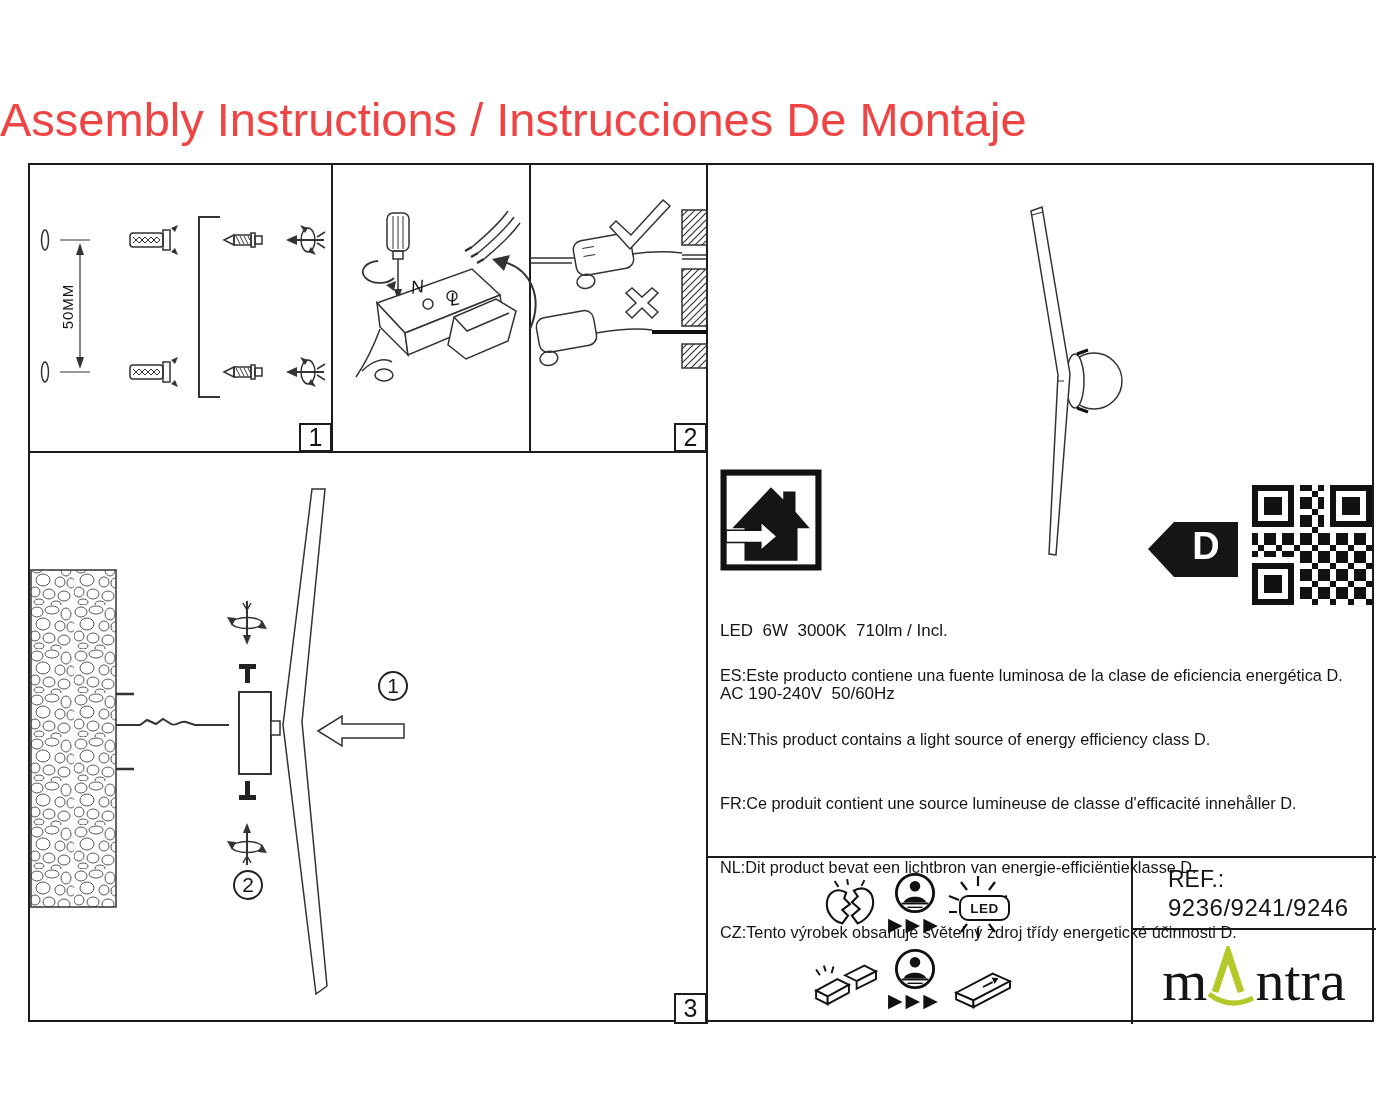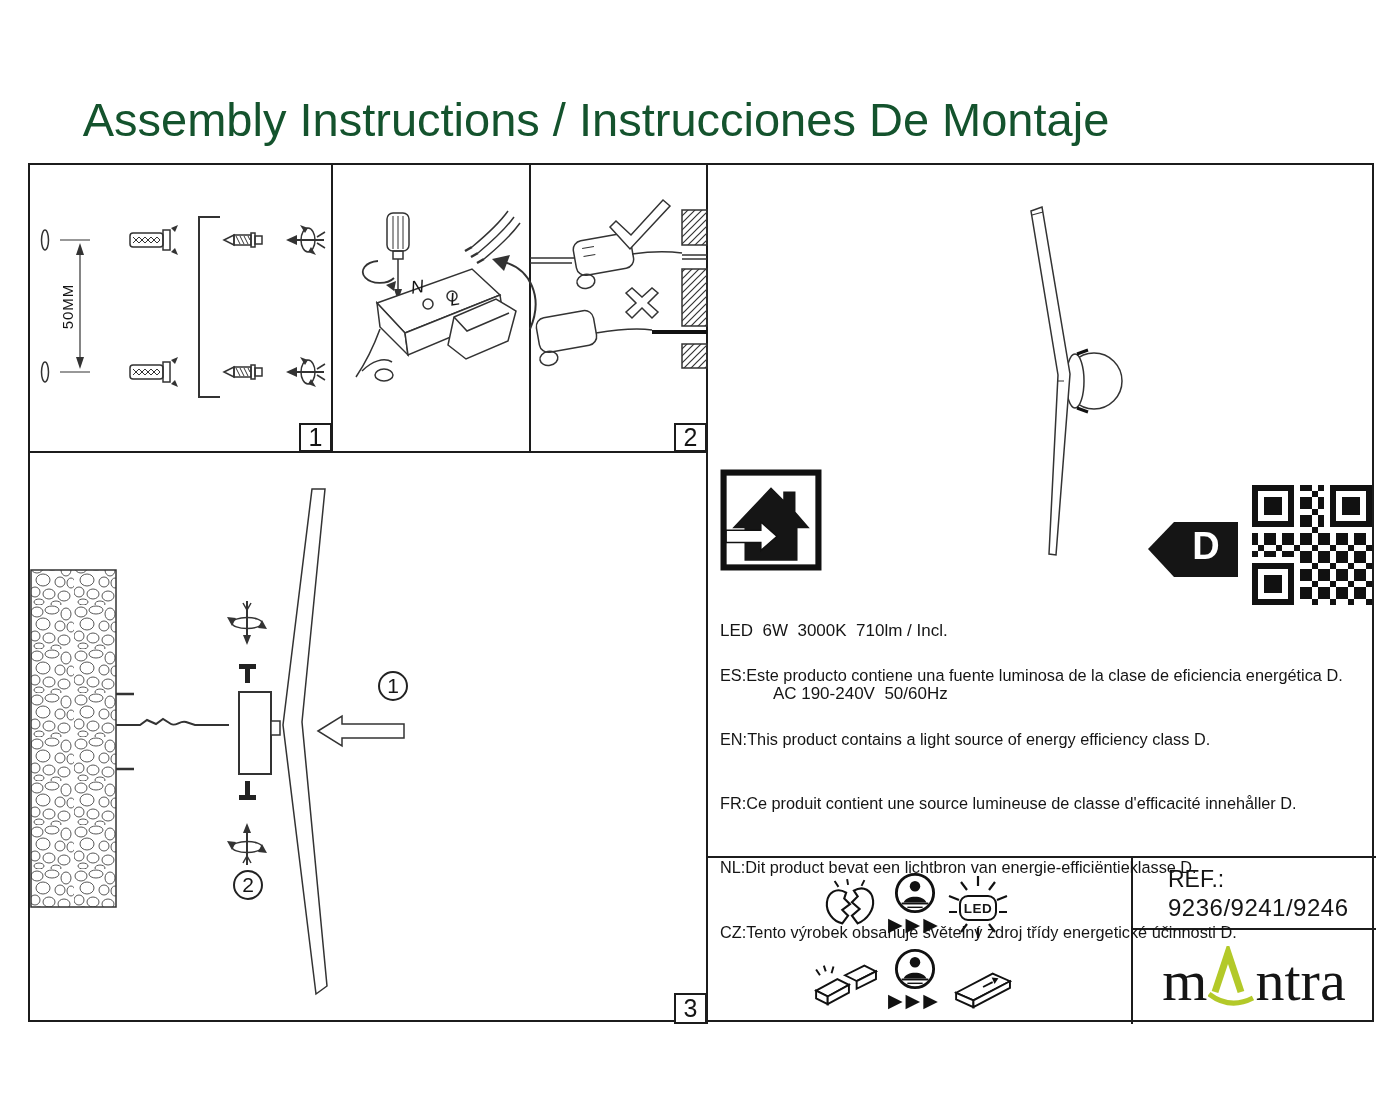--- a/index.html
+++ b/index.html
@@ -1,28 +1,28 @@
 <!DOCTYPE html>
 <html><head>
 <meta charset="utf-8">
 <style>
   html,body{margin:0;padding:0;width:1400px;height:1120px;background:#fff;overflow:hidden;
             font-family:"Liberation Sans",sans-serif;color:#151515;}
   .abs{position:absolute;}
   #page{position:relative;width:1400px;height:1120px;background:#fff;}
-  #title{top:92px;left:0;width:1192px;text-align:center;font-size:47px;letter-spacing:0px;color:#14532d;white-space:pre;}
+  #title{top:92px;left:0;width:1192px;font-size:47px;letter-spacing:0px;color:#ef4444;white-space:pre;}
   #main{left:28px;top:163px;width:1346px;height:859px;border:2px solid #1c1c1c;box-sizing:border-box;}
   #art{left:0;top:0;}
   .plabel{border:2px solid #1c1c1c;background:#fff;display:flex;align-items:center;justify-content:center;
           font-size:25px;box-sizing:border-box;}
   .step-circle{width:30px;height:30px;border:2px solid #222;border-radius:50%;background:#fff;
                display:flex;align-items:center;justify-content:center;font-size:21px;box-sizing:border-box;}
   .dim{font-size:15px;letter-spacing:1px;transform:rotate(-90deg);transform-origin:center;white-space:nowrap;}
   .wire-letter{font-size:18px;font-style:italic;}
-  .specs{font-size:17px;line-height:21px;white-space:pre;text-align:right;}
+  .specs{font-size:17px;line-height:21px;white-space:pre;}
   .langs{font-size:16.3px;line-height:21.4px;white-space:pre;}
   #dlabel{width:92px;height:58px;}
   #dlabel .letter{position:absolute;left:0;top:5px;width:100%;text-align:center;padding-left:26px;
                   box-sizing:border-box;color:#fff;font-size:38px;font-weight:bold;}
   .arrowsrow{font-size:19px;letter-spacing:3px;color:#111;font-family:"DejaVu Sans",sans-serif;}
   .led-badge{border:2.5px solid #111;border-radius:9px;background:#fff;display:flex;align-items:center;
              justify-content:center;font-size:13.5px;font-weight:bold;letter-spacing:0.5px;box-sizing:border-box;}
   #refbox{box-sizing:border-box;padding:9px 0 0 16px;}
   #refbox .ref-label{font-size:23px;}
   #refbox .ref-codes{font-size:24px;margin-top:1px;letter-spacing:0.5px;}
@@ -307,21 +307,21 @@
       </svg>
     </div>
     <span class="arrowsrow abs" style="left:858px;top:748px">▶▶▶</span>
     <div class="abs" style="left:917px;top:709px;width:62px;height:66px">
       <svg class="abs" style="left:0;top:0" width="62" height="66" viewBox="0 0 62 66">
         <g stroke="#111" stroke-width="2.2" fill="none">
           <path d="M31,2 V12 M14,8 L20,16 M48,8 L42,16 M2,22 L12,26 M60,22 L50,26
                    M2,38 H10 M52,38 H60 M14,58 L20,50 M48,58 L42,50 M31,64 V54"></path>
         </g>
       </svg>
-      <span class="led-badge abs" style="left:12px;top:21px;width:38px;height:26px">LED</span>
+      <span class="led-badge abs" style="left:12px;top:21px;width:51px;height:26px">LED</span>
     </div>
 
     <div class="abs" style="left:782px;top:789px">
       <svg width="70" height="56" viewBox="0 0 72 58">
         <g stroke="#111" stroke-width="2" fill="#fff">
           <polygon points="4,38 26,26 38,32 16,44"></polygon>
           <polygon points="4,38 16,44 16,52 4,46"></polygon>
           <polygon points="16,44 38,32 38,40 16,52"></polygon>
           <polygon points="34,22 54,12 66,18 46,28"></polygon>
           <polygon points="46,28 66,18 66,26 46,36"></polygon>

